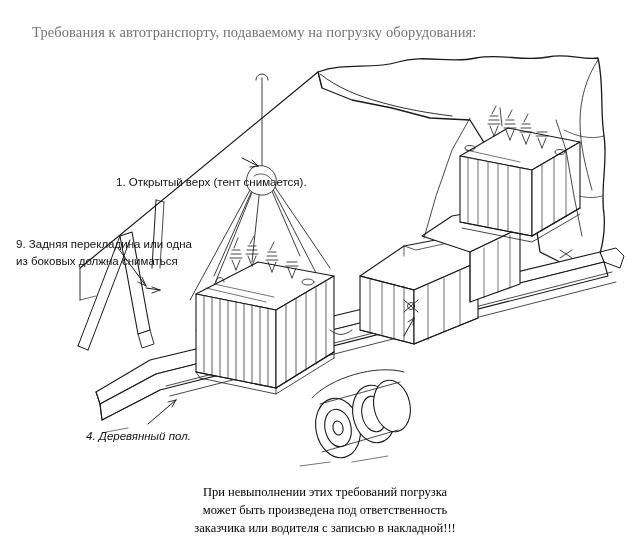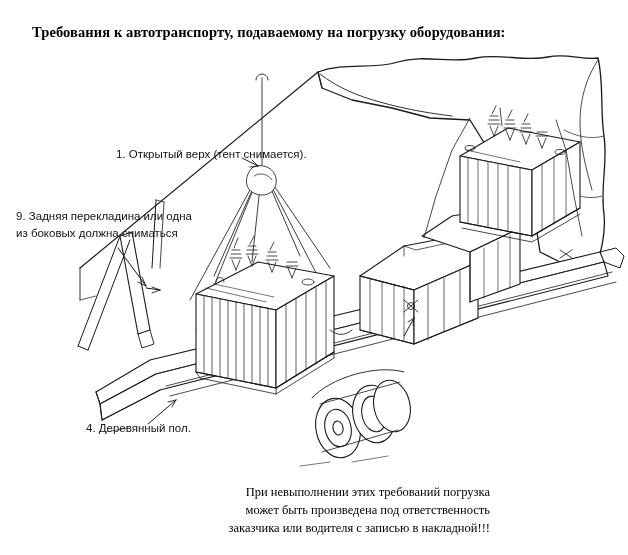--- a/index.html
+++ b/index.html
@@ -19,50 +19,51 @@
     position: relative;
     width: 628px;
     height: 555px;
   }
   .title {
     position: absolute;
     left: 32px;
     top: 24px;
     width: 560px;
     font-size: 14.5px;
-    font-weight: bold;
+    font-weight: normal;
     font-family: "Liberation Serif", serif;
     letter-spacing: 0.1px;
-    color: #000000;
+    color: #737373;
   }
   svg.art {
     position: absolute;
     left: 0;
     top: 0;
     width: 628px;
     height: 555px;
   }
   .note {
     position: absolute;
     font-family: "Liberation Sans", sans-serif;
     font-size: 11.5px;
     line-height: 1.45;
     color: #111;
     white-space: pre-line;
+    margin-top: 28px;
   }
   .note-1 { left: 116px; top: 146px; width: 230px; }
   .note-2 { left: 16px; top: 208px; width: 215px; }
   .note-3 { left: 392px; top: 340px; width: 225px; }
-  .note-4 { left: 86px; top: 420px; width: 190px; }
+  .note-4 { left: 86px; top: 400px; width: 190px; font-style: italic; }
   .footer {
     position: absolute;
     left: 160px;
     top: 484px;
     width: 330px;
-    text-align: right;
+    text-align: center;
     font-family: "Liberation Serif", serif;
     font-size: 12.5px;
     line-height: 1.42;
     color: #000;
     white-space: pre-line;
   }
 </style>
 </head>
 <body>
 

